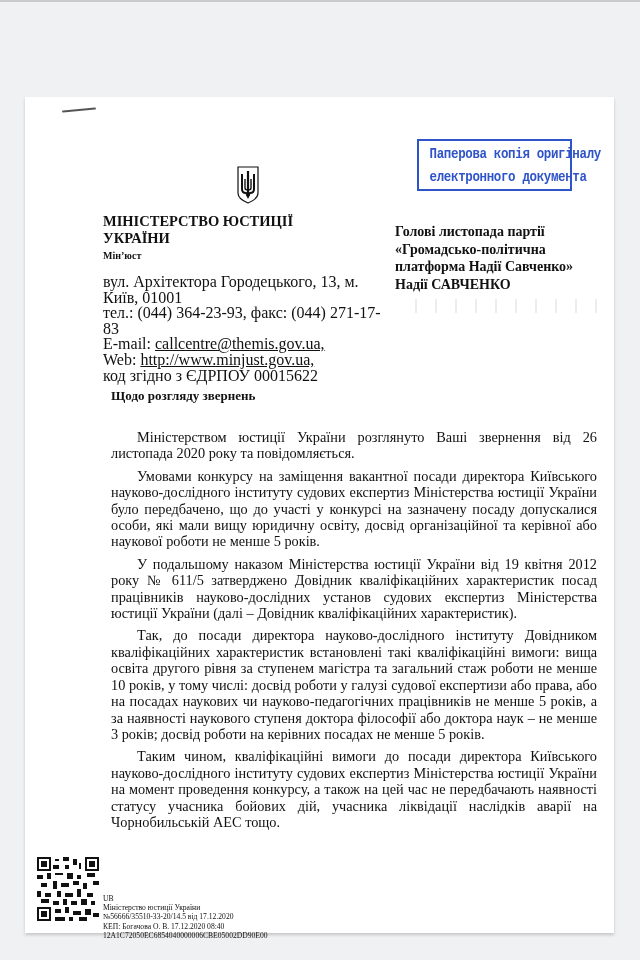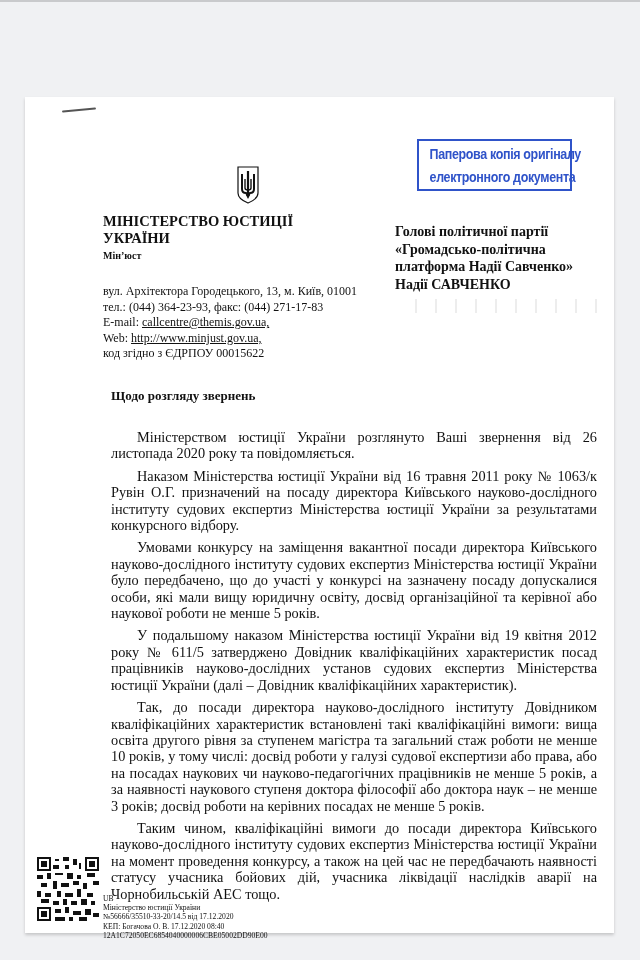--- a/index.html
+++ b/index.html
@@ -17,34 +17,34 @@
     box-shadow: 0 2px 3px rgba(0,0,0,0.18);
   }
   .pen-mark {
     position: absolute; left: 37px; top: 12px; width: 34px; height: 2px;
     background: #555; transform: rotate(-5deg); border-radius: 1px;
   }
   .stamp {
     position: absolute; left: 392px; top: 42px; width: 155px; height: 52px;
     border: 2px solid #2f53c9;
     color: #2f53c9;
-    font-family: Liberation Sans, sans-serif;
+    font-family: Liberation Mono, monospace;
     font-weight: bold; font-size: 14.5px; line-height: 23px;
     text-align: center; letter-spacing: -0.4px;
     padding-top: 2px; box-sizing: border-box;
   }
   .stamp div { white-space: nowrap; transform: scaleX(0.86); transform-origin: center; }
   .ministry {
     position: absolute; left: 78px; top: 68px; width: 290px;
     text-align: left;
   }
   .emblem { width: 24px; height: 40px; margin: 0 auto 8px auto; display: block; }
   .ministry-name { font-weight: bold; font-size: 14.5px; line-height: 17px; }
   .ministry-short { font-size: 10px; line-height: 17px; font-weight: bold; }
-  .ministry-contacts { font-size: 12px; line-height: 15.6px; margin-top: 20px; }
+  .ministry-contacts { font-size: 16px; line-height: 15.6px; margin-top: 10px; }
   .link { text-decoration: underline; }
   .addressee {
     position: absolute; left: 370px; top: 126px; width: 220px;
     font-weight: bold; font-size: 14px; line-height: 17.5px;
   }
   .redacted {
     position: absolute; left: 372px; top: 202px; width: 200px; height: 14px;
     background: repeating-linear-gradient(90deg, transparent 0 18px, rgba(0,0,0,0.07) 18px 20px);
   }
   .subject {
@@ -99,32 +99,31 @@
         <span>E-mail: </span><span class="link">callcentre@themis.gov.ua,</span>
       </div>
       <div>
         <span>Web: </span><span class="link">http://www.minjust.gov.ua,</span>
       </div>
       <div>код згідно з ЄДРПОУ 00015622</div>
     </div>
   </div>
 
   <div class="addressee">
-    <div>Голові політичної партії</div>
+    <div>Голові листопада партії</div>
     <div>«Громадсько-політична</div>
     <div>платформа Надії Савченко»</div>
     <div>Надії САВЧЕНКО</div>
   </div>
   <div class="redacted"></div>
 
   <div class="subject">Щодо розгляду звернень</div>
 
   <div class="body-text">
     <p>Міністерством юстиції України розглянуто Ваші звернення від 26 листопада 2020 року та повідомляється.</p>
-    <p>Наказом Міністерства юстиції України від 16 травня 2011 року № 1063/к Рувін О.Г. призначений на посаду директора Київського науково-дослідного інституту судових експертиз Міністерства юстиції України за результатами конкурсного відбору.</p>
     <p>Умовами конкурсу на заміщення вакантної посади директора Київського науково-дослідного інституту судових експертиз Міністерства юстиції України було передбачено, що до участі у конкурсі на зазначену посаду допускалися особи, які мали вищу юридичну освіту, досвід організаційної та керівної або наукової роботи не менше 5 років.</p>
     <p>У подальшому наказом Міністерства юстиції України від 19 квітня 2012 року № 611/5 затверджено Довідник кваліфікаційних характеристик посад працівників науково-дослідних установ судових експертиз Міністерства юстиції України (далі – Довідник кваліфікаційних характеристик).</p>
     <p>Так, до посади директора науково-дослідного інституту Довідником кваліфікаційних характеристик встановлені такі кваліфікаційні вимоги: вища освіта другого рівня за ступенем магістра та загальний стаж роботи не менше 10 років, у тому числі: досвід роботи у галузі судової експертизи або права, або на посадах наукових чи науково-педагогічних працівників не менше 5 років, а за наявності наукового ступеня доктора філософії або доктора наук – не менше 3 років; досвід роботи на керівних посадах не менше 5 років.</p>
     <p>Таким чином, кваліфікаційні вимоги до посади директора Київського науково-дослідного інституту судових експертиз Міністерства юстиції України на момент проведення конкурсу, а також на цей час не передбачають наявності статусу учасника бойових дій, учасника ліквідації наслідків аварії на Чорнобильській АЕС тощо.</p>
   </div>
 
   <div class="footer">
     <svg class="qr" viewBox="0 0 31 32" shape-rendering="crispEdges">
       <rect x="0" y="0" width="31" height="32" fill="#fff"></rect>
       <g fill="#111">

